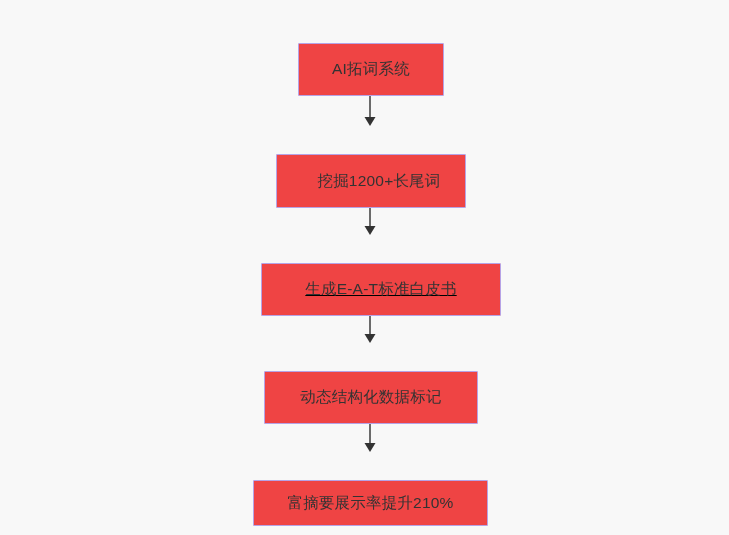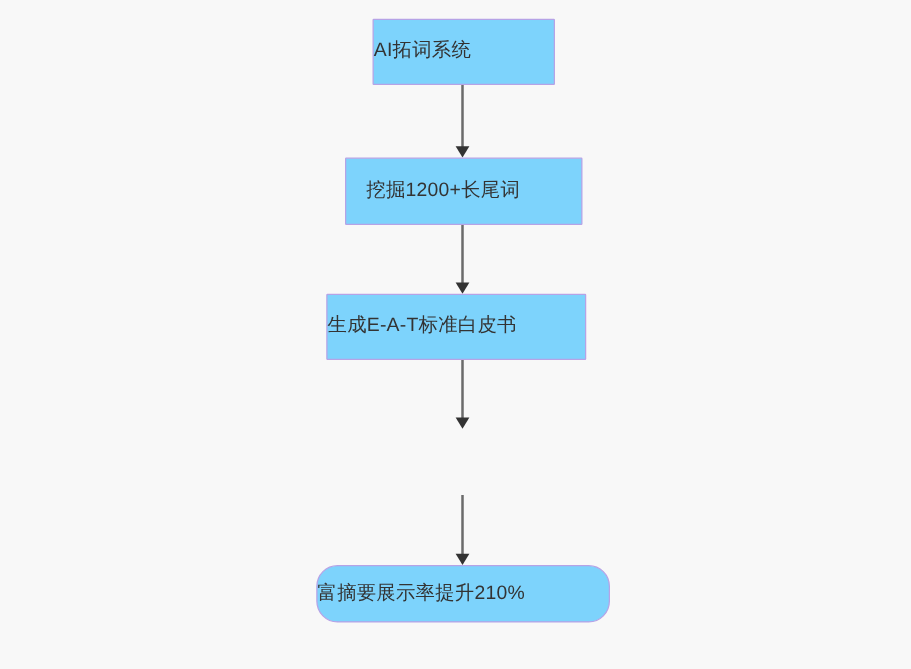--- a/index.html
+++ b/index.html
@@ -16,25 +16,27 @@
   }
   #flowchart-canvas {
     position: relative;
     width: 729px;
     height: 535px;
     background: #f8f8f8;
   }
   .node {
     position: absolute;
     box-sizing: border-box;
-    background: #7dd3fc;
+    background: #ef4444;
     border: 1.7px solid #b6a3e6;
     display: flex;
     align-items: center;
+    justify-content: center;
     border-radius: 1px;
+    margin-top: 28px;
   }
   .node-label {
     color: #333333;
     font-size: 15.5px;
     line-height: 1.2;
     letter-spacing: 0.2px;
     white-space: nowrap;
     text-align: center;
     font-family: "Liberation Sans", "DejaVu Sans", sans-serif;
   }
@@ -83,22 +85,25 @@
   </svg>
 
   <div class="node" style="left:298px; top:15px; width:146px; height:53px;">
     <span class="node-label">AI拓词系统</span>
   </div>
 
   <div class="node" style="left:276px; top:126px; width:190px; height:54px;padding-left:16px;">
     <span class="node-label">挖掘1200+长尾词</span>
   </div>
 
-  <div class="node" style="left:261px; top:235px; width:208px; height:53px;">
+  <div class="node" style="left:261px; top:235px; width:240px; height:53px;text-decoration:underline;">
     <span class="node-label">生成E-A-T标准白皮书</span>
   </div>
 
+  <div class="node" style="left:264px; top:343px; width:214px; height:53px;">
+    <span class="node-label">动态结构化数据标记</span>
+  </div>
 
-  <div class="node" style="left:253px; top:452px; width:235px; height:46px;border-radius:17px;">
+  <div class="node" style="left:253px; top:452px; width:235px; height:46px;">
     <span class="node-label">富摘要展示率提升210%</span>
   </div>
 
 </div>
 
 </body></html>

